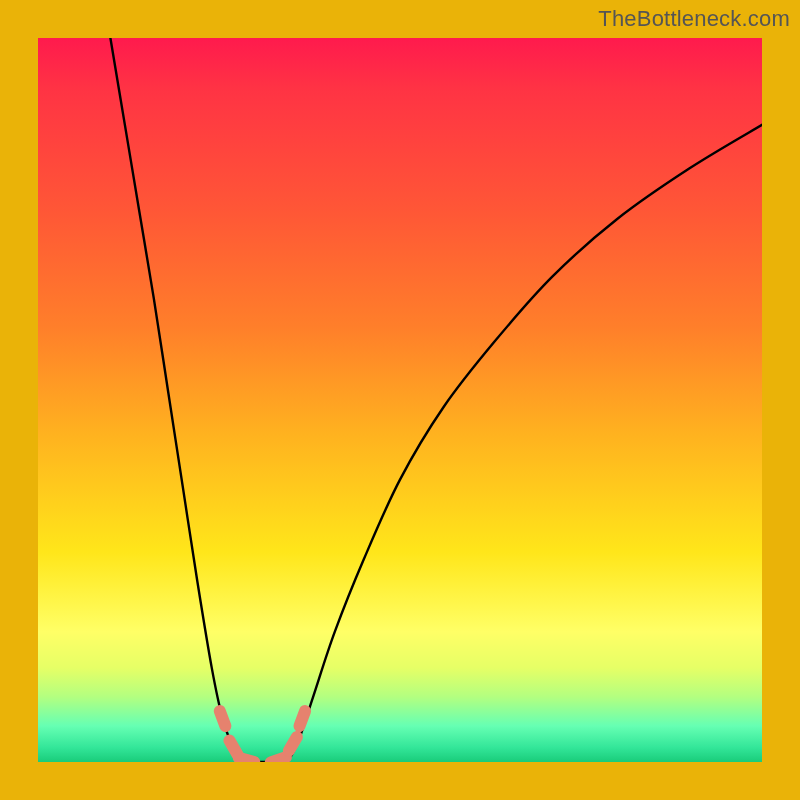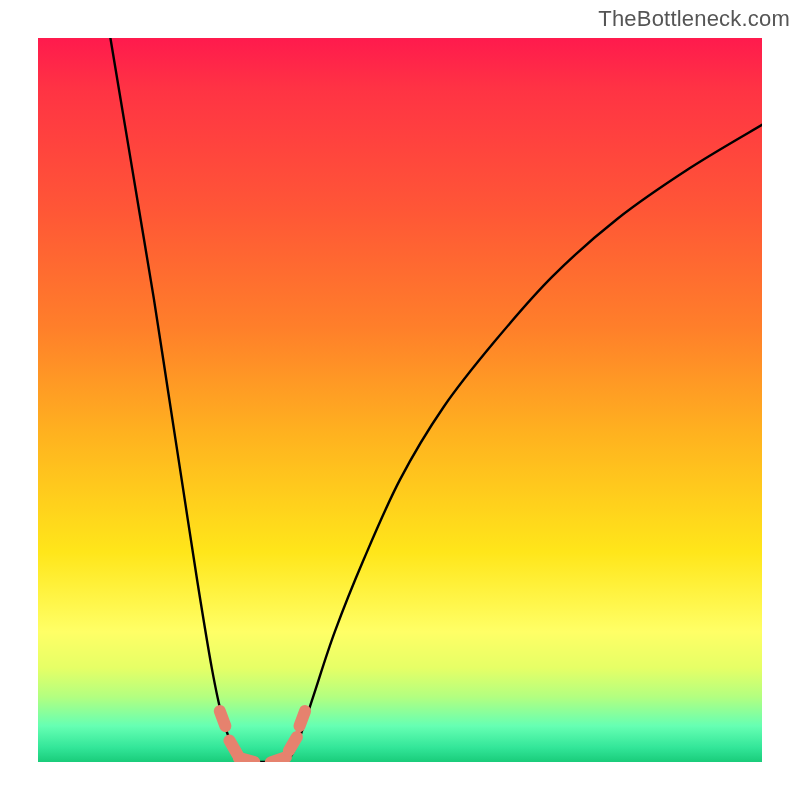--- a/index.html
+++ b/index.html
@@ -10,21 +10,21 @@
     background: #000;
     overflow: hidden;
     font-family: Arial, Helvetica, sans-serif;
   }
   .frame {
     position: absolute;
     left: 0;
     top: 0;
     width: 800px;
     height: 800px;
-    background: #ffffff;
+    background: #eab308;
   }
   .plot {
     position: absolute;
     left: 38px;
     top: 38px;
     width: 724px;
     height: 724px;
     overflow: hidden;
   }
   .gradient {

